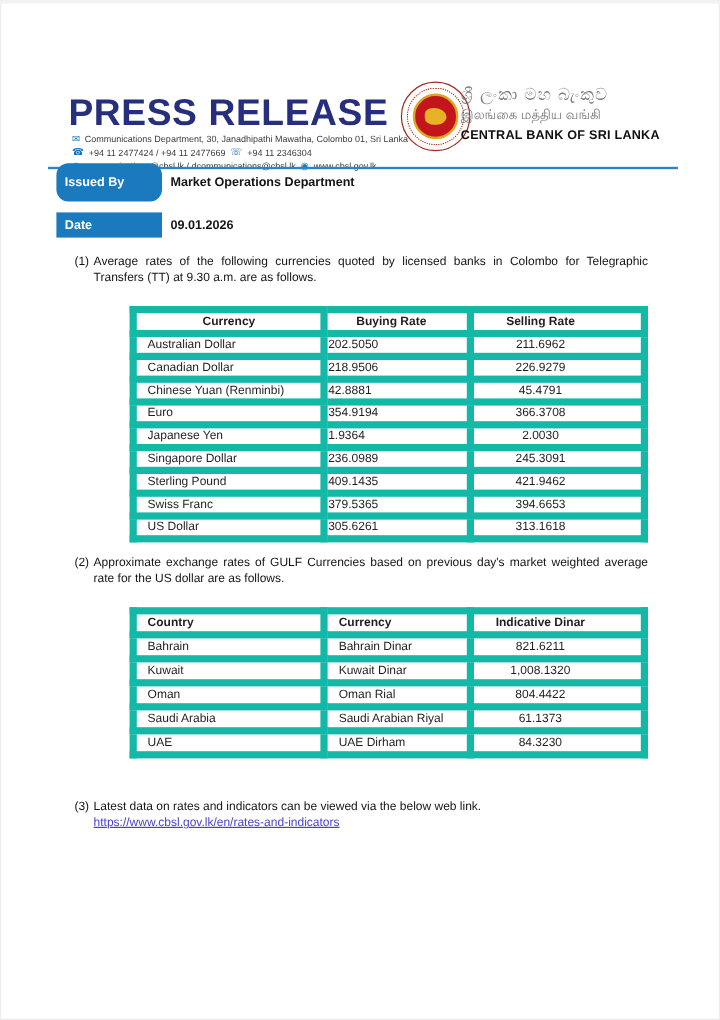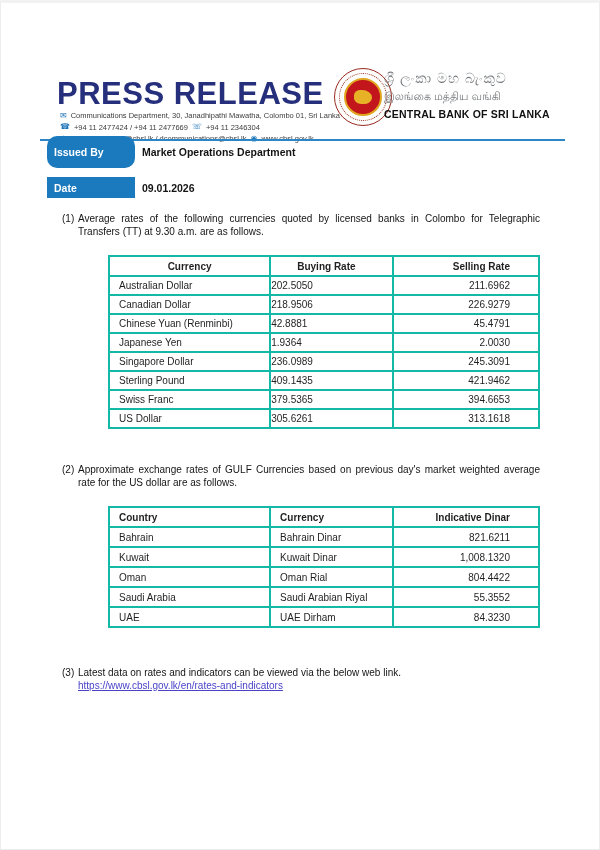--- a/index.html
+++ b/index.html
@@ -63,29 +63,29 @@
   .para .ptext{flex:1;text-align:justify;}
   .p1{top:212px;} .p2{top:463px;} .p3{top:666px;width:478px;}
   .weblink{
     position:absolute;left:78px;top:680px;font-size:10px;color:#4a43c8;
     text-decoration:underline;
   }
 
   
   table{position:absolute;left:108px;width:432px;border-collapse:collapse;font-size:10px;color:#1f1f1f;}
   .t1{top:255px;} .t2{top:506px;}
-  th,td{border:2px solid #14b8a6;padding:0;box-sizing:border-box;}
+  th,td{border:6px solid #14b8a6;padding:0;box-sizing:border-box;}
   .t1 th{height:20px;} .t1 td{height:19px;}
   .t2 th{height:20px;} .t2 td{height:20px;}
   th{font-weight:700;}
   .c0{width:162px;} .c1{width:123px;} .c2{width:147px;}
   .al{text-align:left;padding-left:9px;}
   .ac{text-align:center;}
   .ar{padding-right:10px;}
-  .ar2{text-align:right;padding-right:28px;}
+  .ar2{text-align:center;padding-right:28px;}
 </style>
 </head>
 <body>
 
 <div class="page">
   <div class="top-edge"></div>
 
   <h1 class="doc-title">PRESS RELEASE</h1>
 
   <div class="contact">
@@ -152,20 +152,25 @@
           <td class="al">Canadian Dollar</td>
           <td class="ar">218.9506</td>
           <td class="ar2">226.9279</td>
         </tr>
         <tr>
           <td class="al">Chinese Yuan (Renminbi)</td>
           <td class="ar">42.8881</td>
           <td class="ar2">45.4791</td>
         </tr>
         <tr>
+          <td class="al">Euro</td>
+          <td class="ar">354.9194</td>
+          <td class="ar2">366.3708</td>
+        </tr>
+        <tr>
           <td class="al">Japanese Yen</td>
           <td class="ar">1.9364</td>
           <td class="ar2">2.0030</td>
         </tr>
         <tr>
           <td class="al">Singapore Dollar</td>
           <td class="ar">236.0989</td>
           <td class="ar2">245.3091</td>
         </tr>
         <tr>
@@ -211,21 +216,21 @@
           <td class="ar2">1,008.1320</td>
         </tr>
         <tr>
           <td class="al">Oman</td>
           <td class="al">Oman Rial</td>
           <td class="ar2">804.4422</td>
         </tr>
         <tr>
           <td class="al">Saudi Arabia</td>
           <td class="al">Saudi Arabian Riyal</td>
-          <td class="ar2">55.3552</td>
+          <td class="ar2">61.1373</td>
         </tr>
         <tr>
           <td class="al">UAE</td>
           <td class="al">UAE Dirham</td>
           <td class="ar2">84.3230</td>
         </tr>
       </tbody>
   </table>
 
   <div class="para p3">

